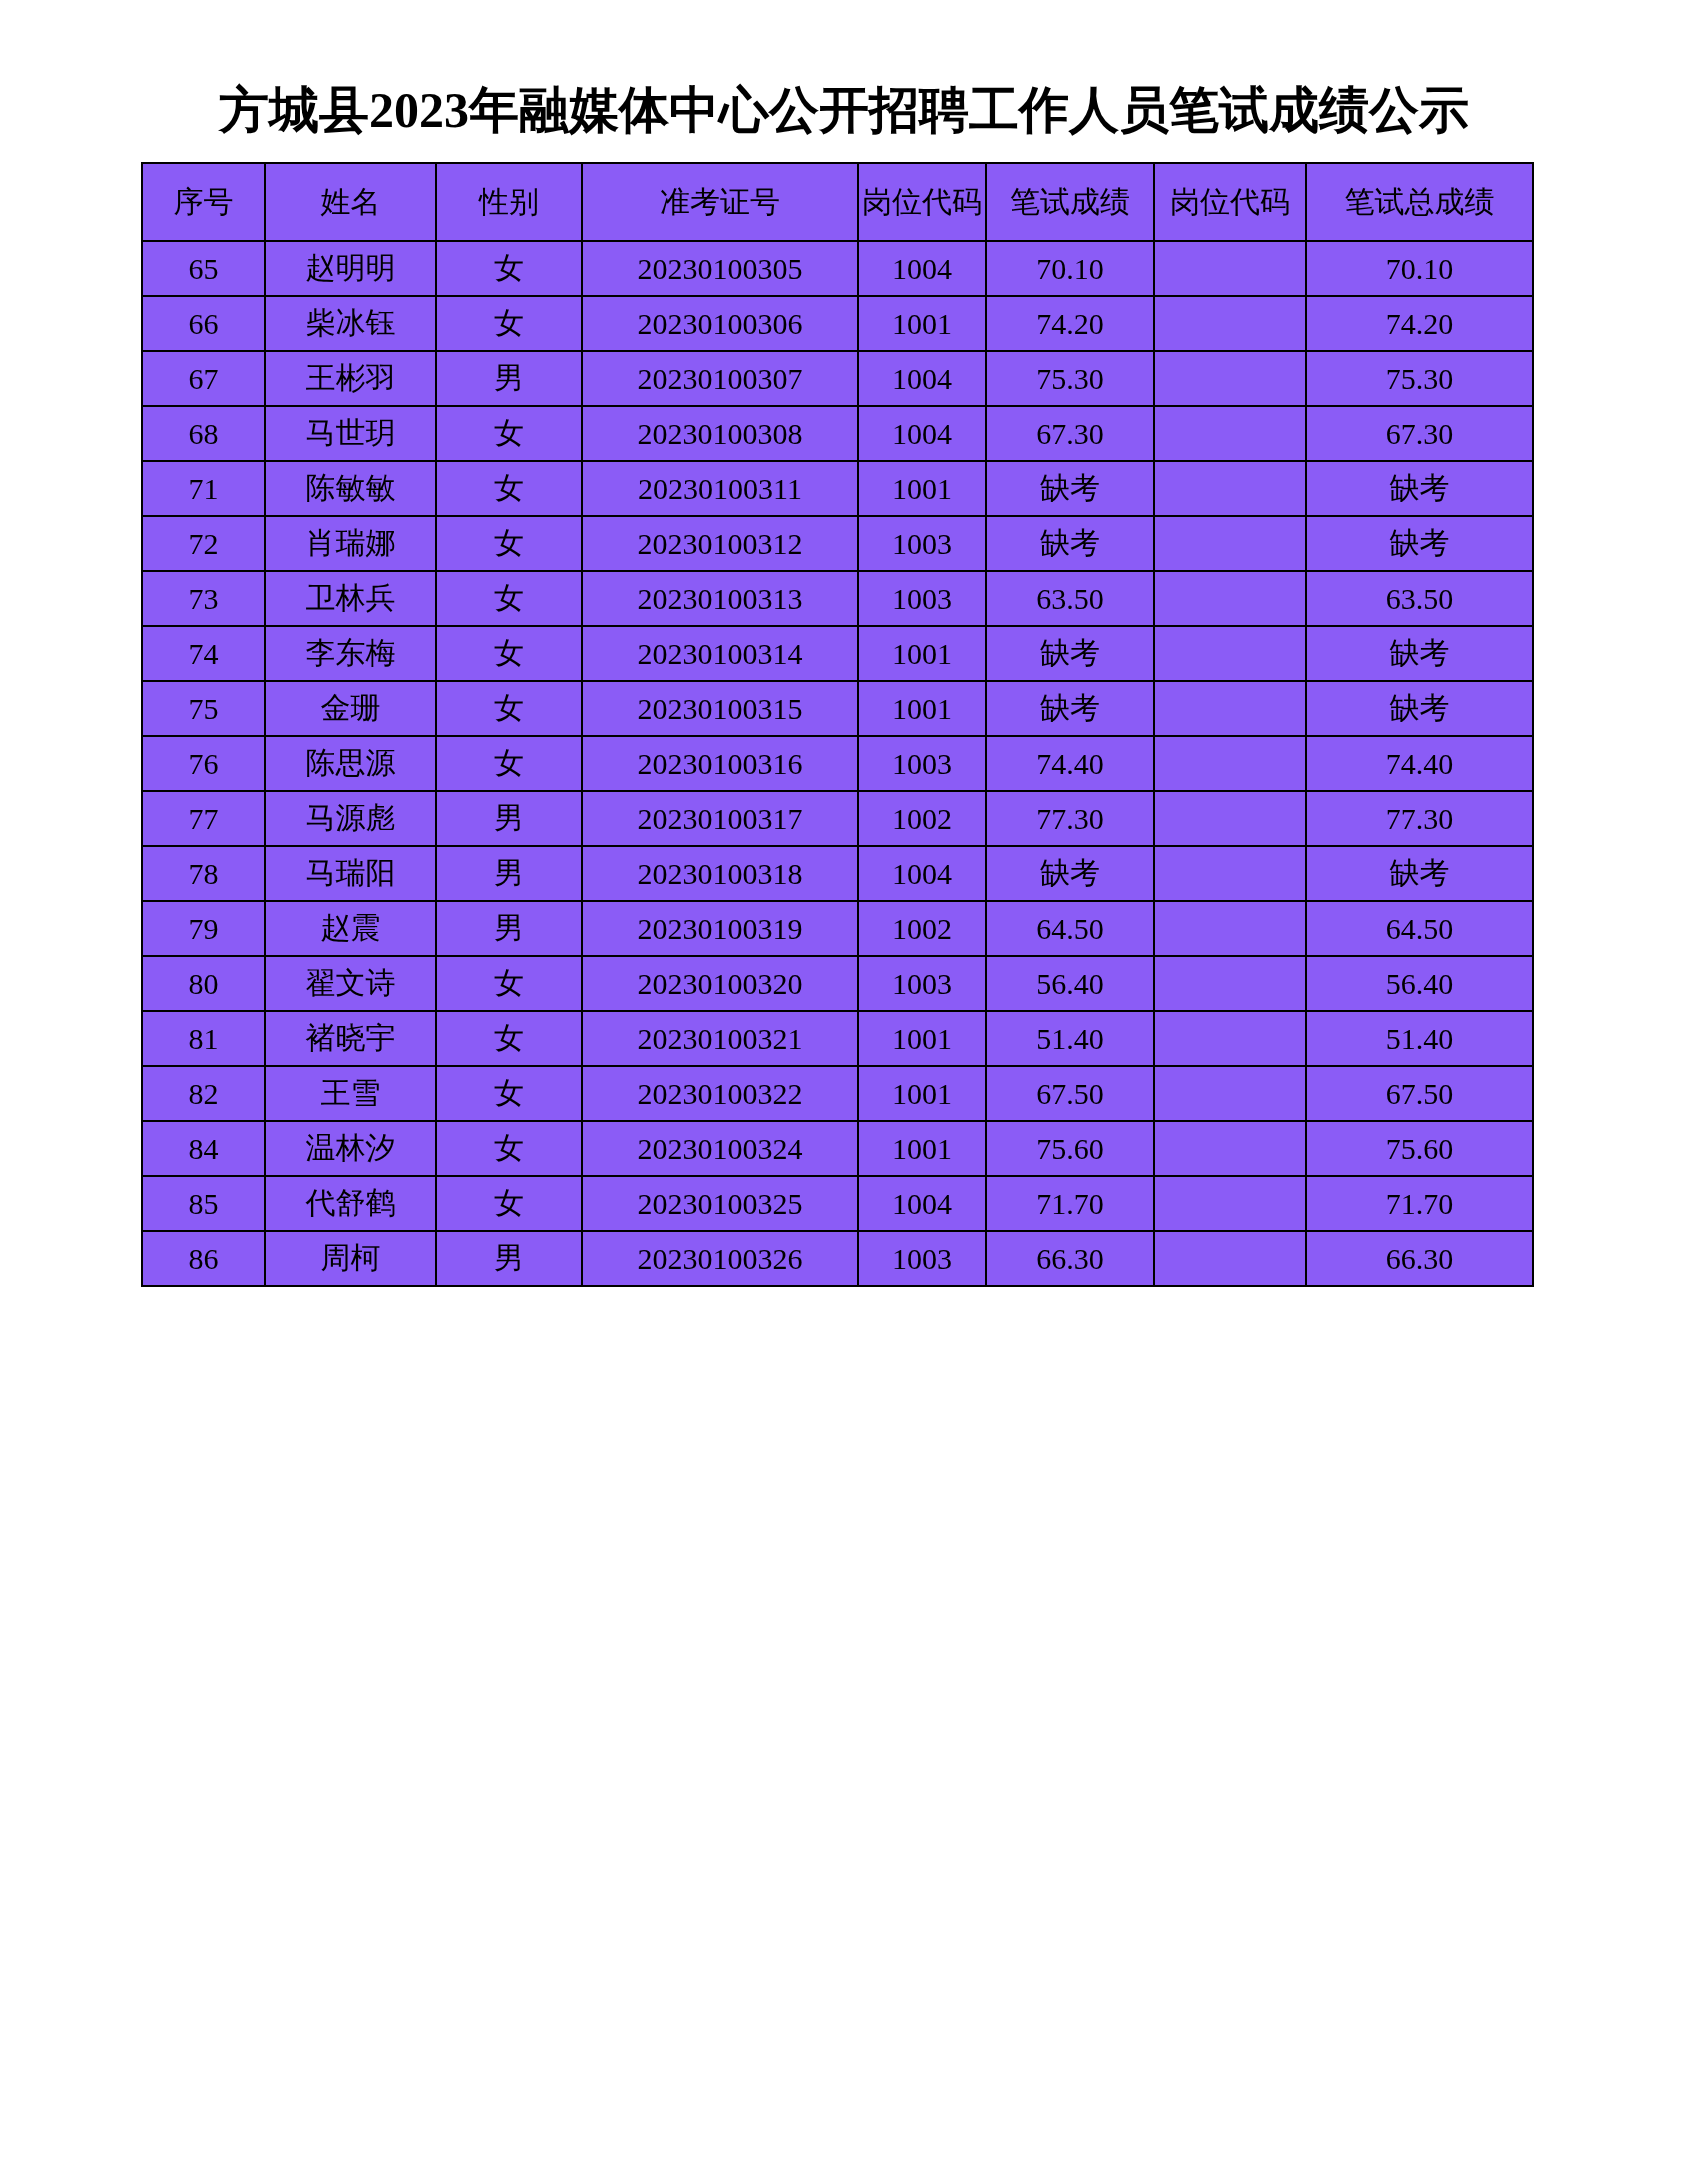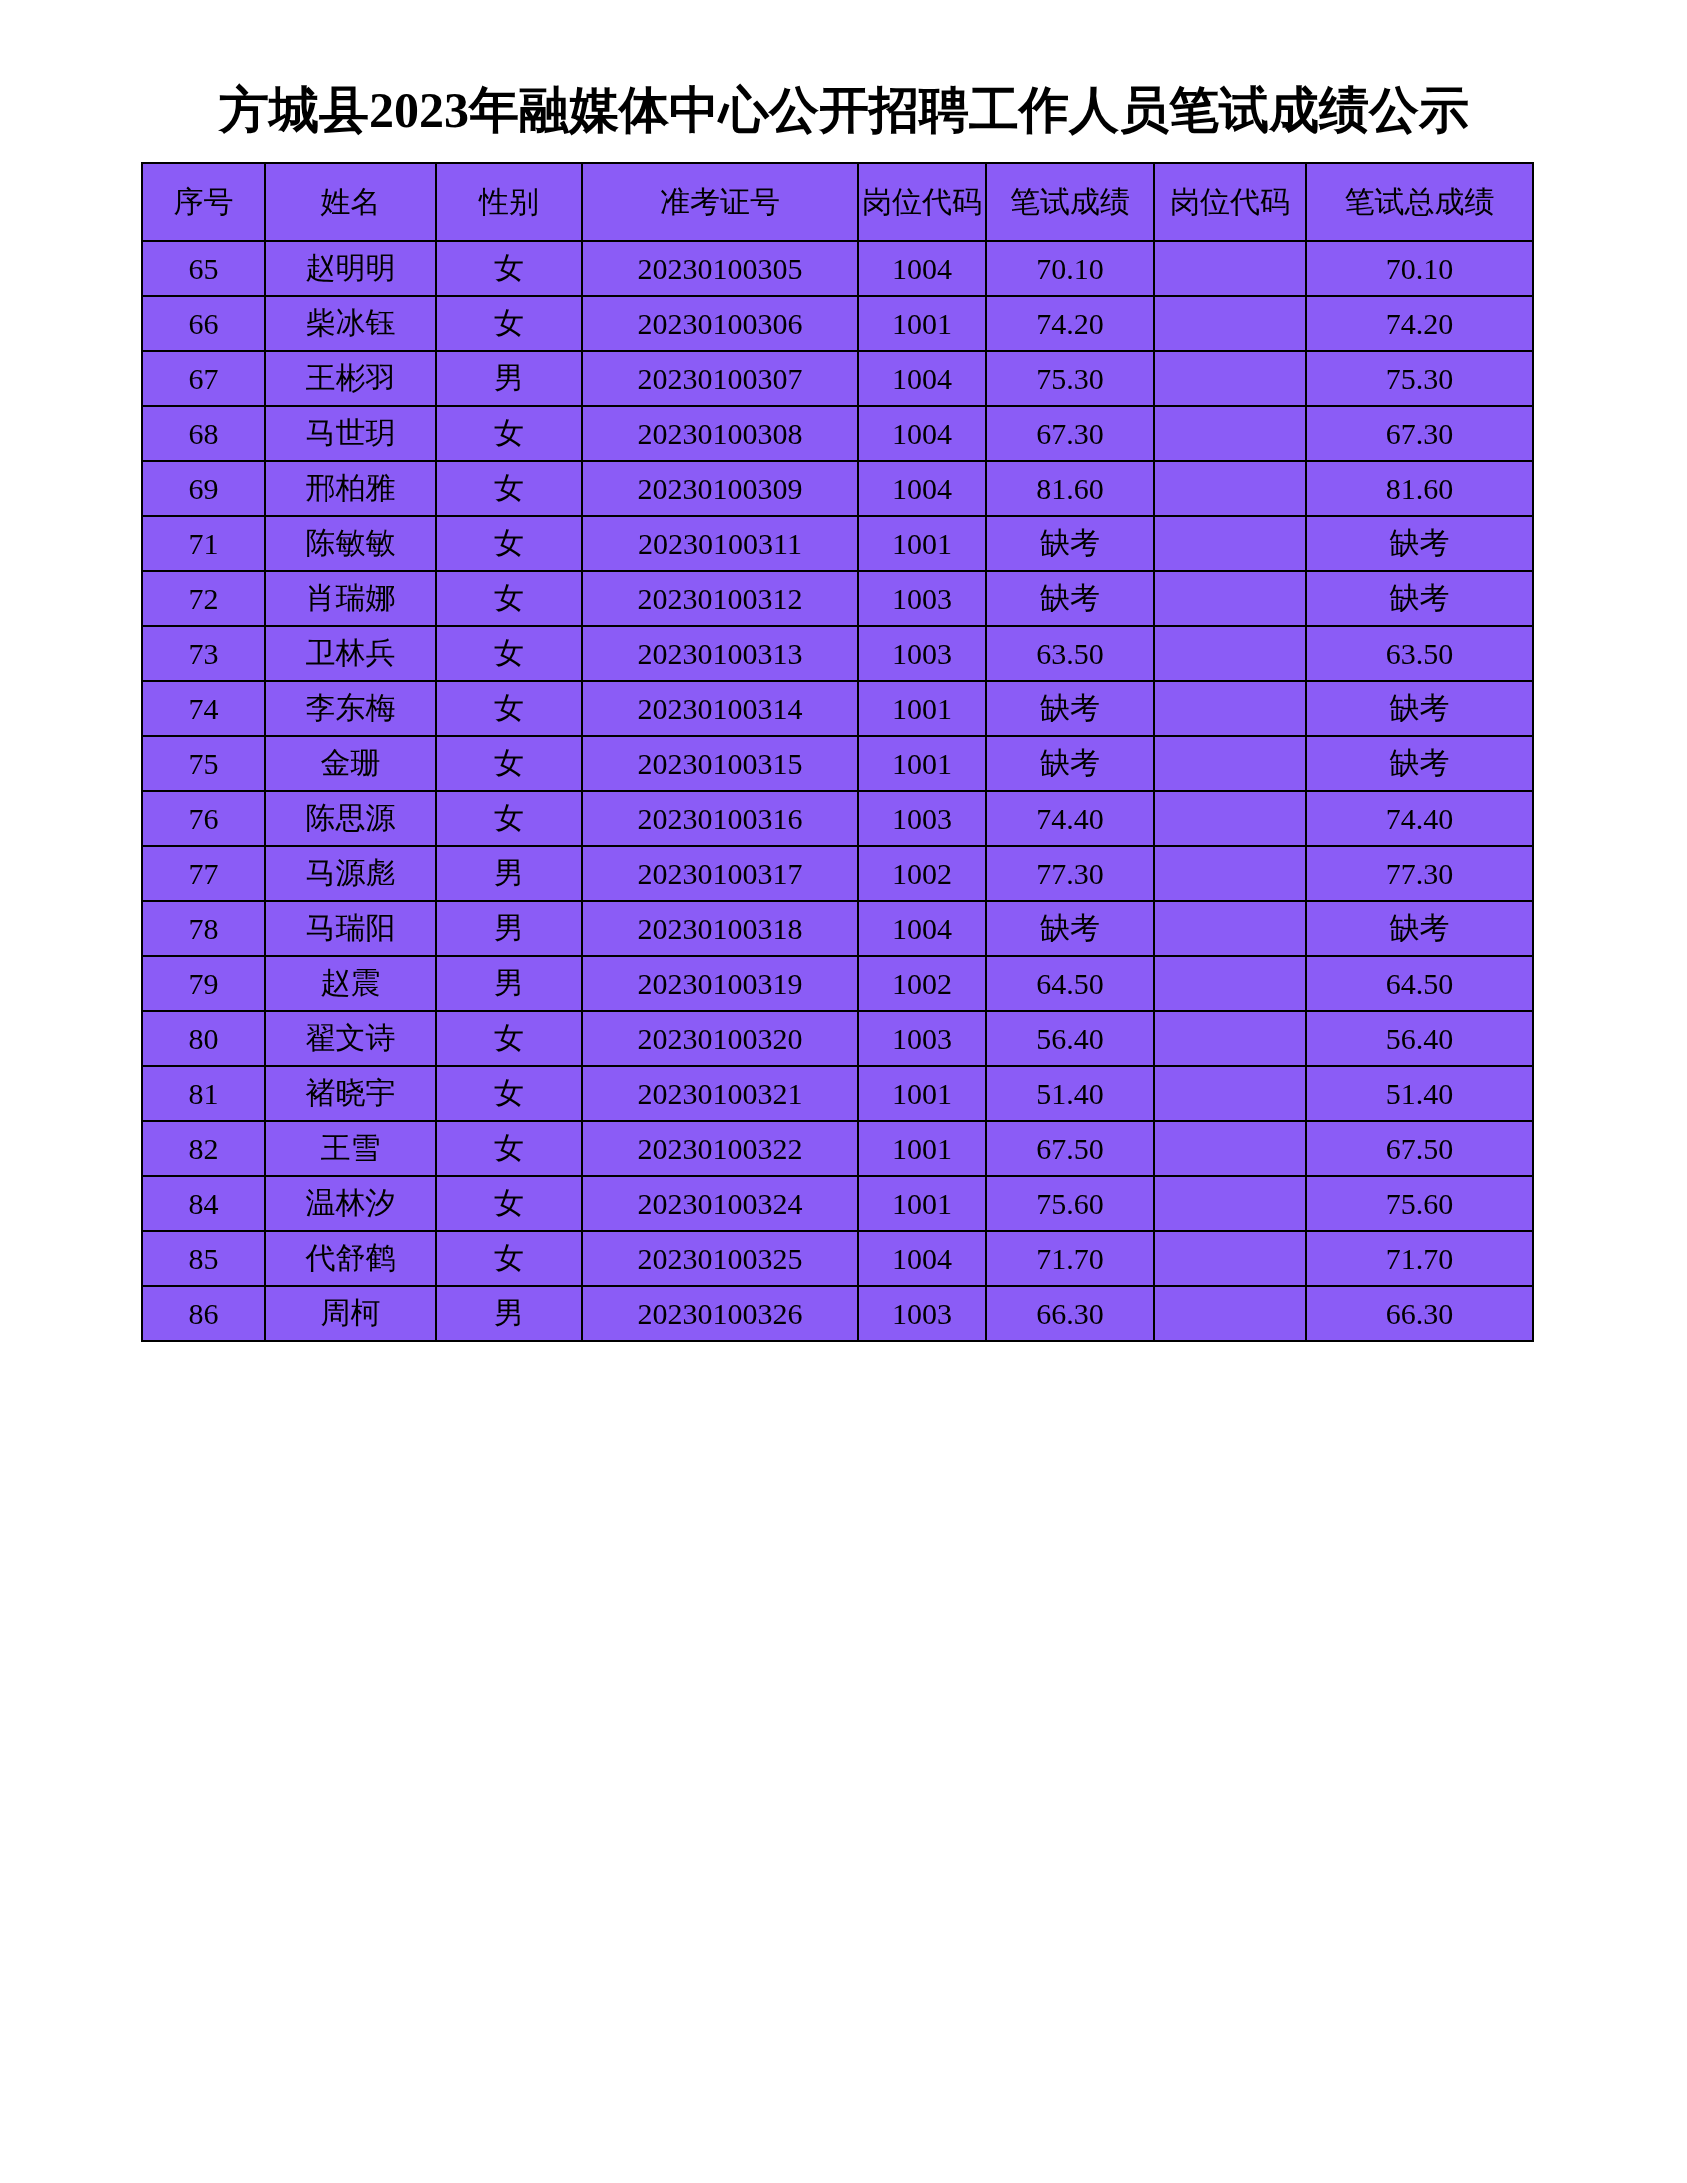--- a/index.html
+++ b/index.html
@@ -135,30 +135,20 @@
           <td>68</td>
           <td>马世玥</td>
           <td>女</td>
           <td>20230100308</td>
           <td>1004</td>
           <td>67.30</td>
           <td></td>
           <td>67.30</td>
         </tr>
         <tr>
-          <td>69</td>
-          <td>邢柏雅</td>
-          <td>女</td>
-          <td>20230100309</td>
-          <td>1004</td>
-          <td>81.60</td>
-          <td></td>
-          <td>81.60</td>
-        </tr>
-        <tr>
           <td>71</td>
           <td>陈敏敏</td>
           <td>女</td>
           <td>20230100311</td>
           <td>1001</td>
           <td>缺考</td>
           <td></td>
           <td>缺考</td>
         </tr>
         <tr>

